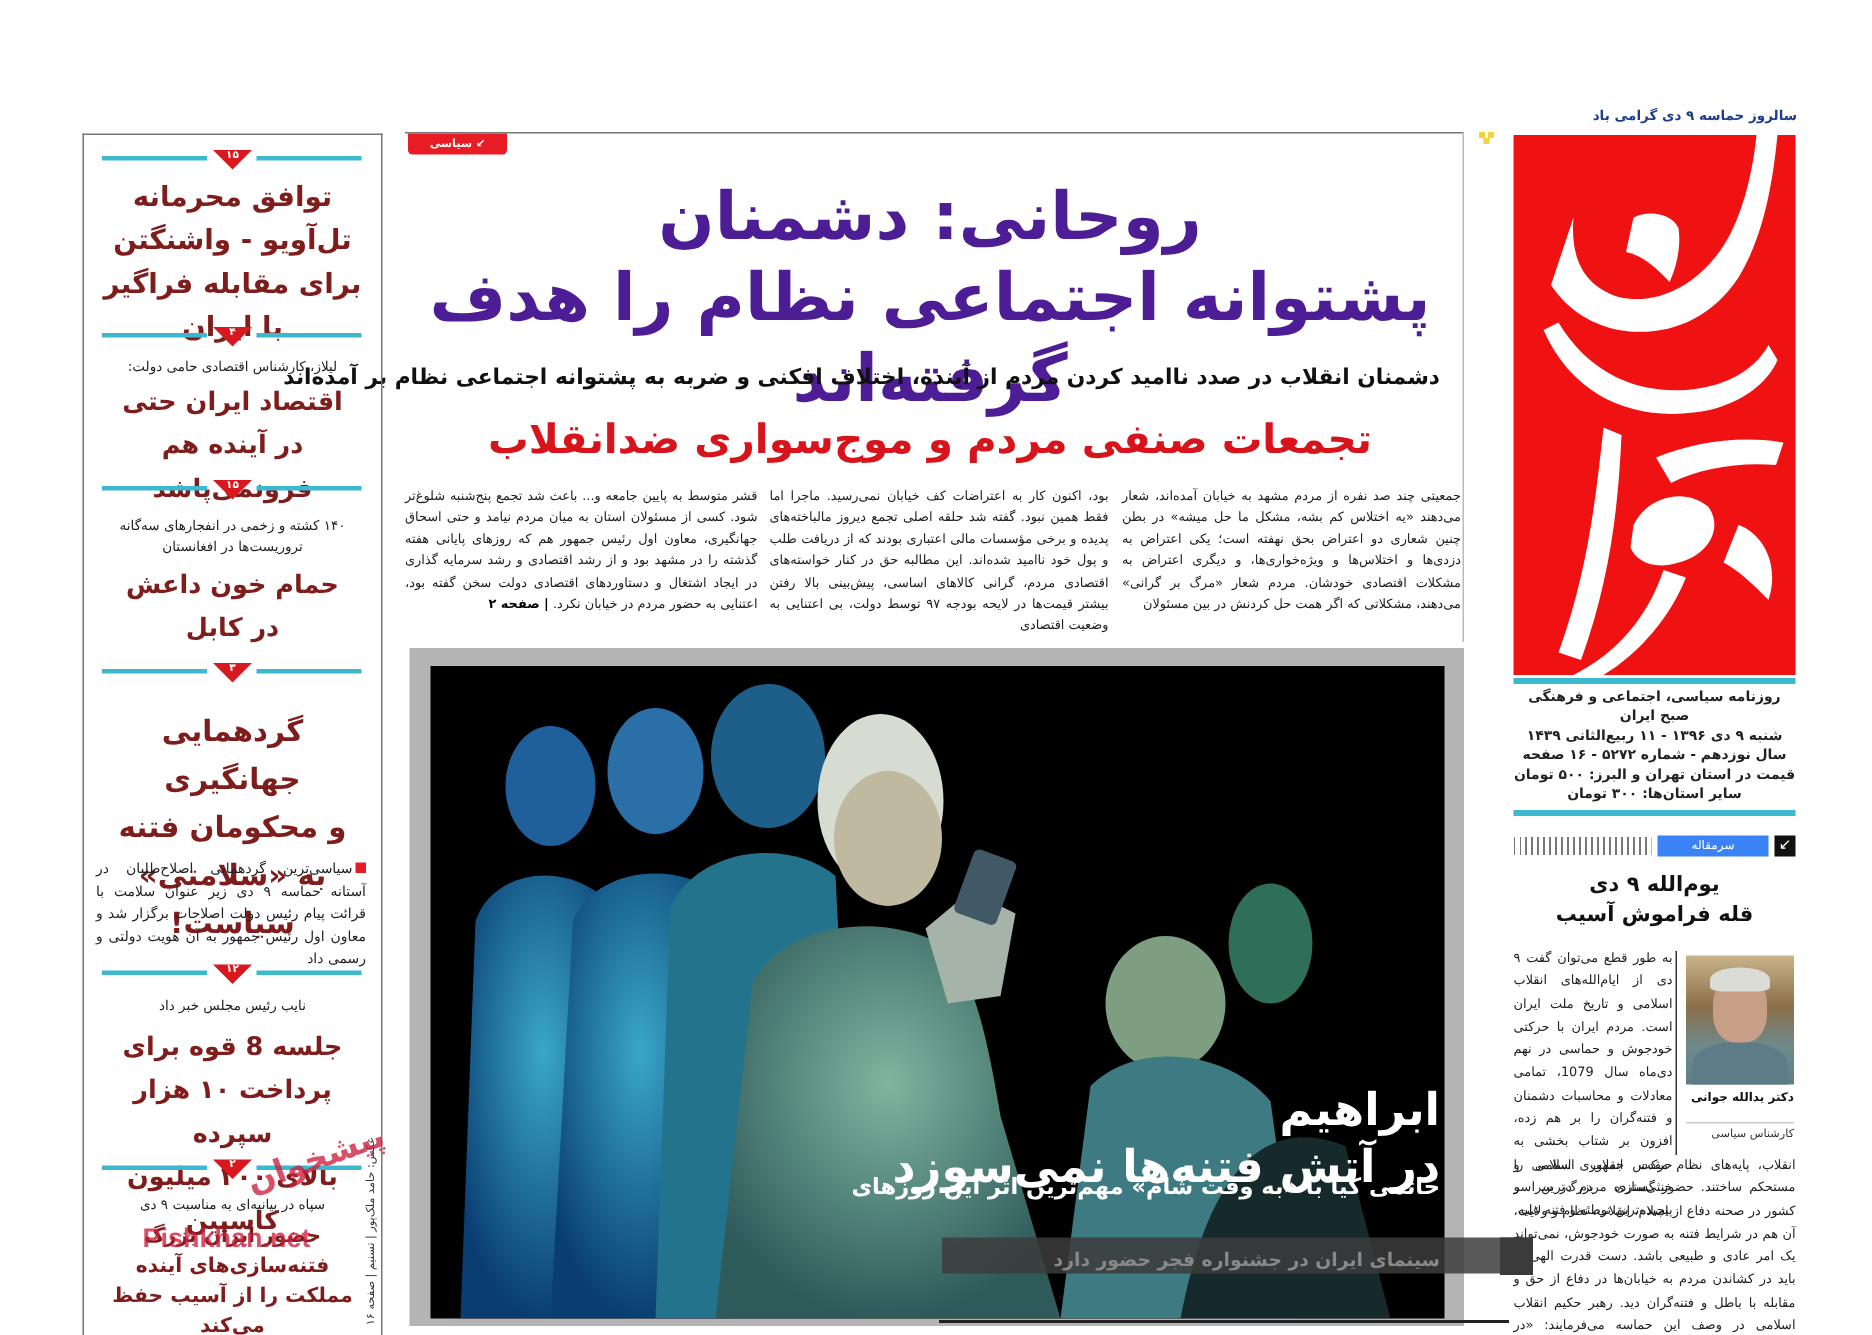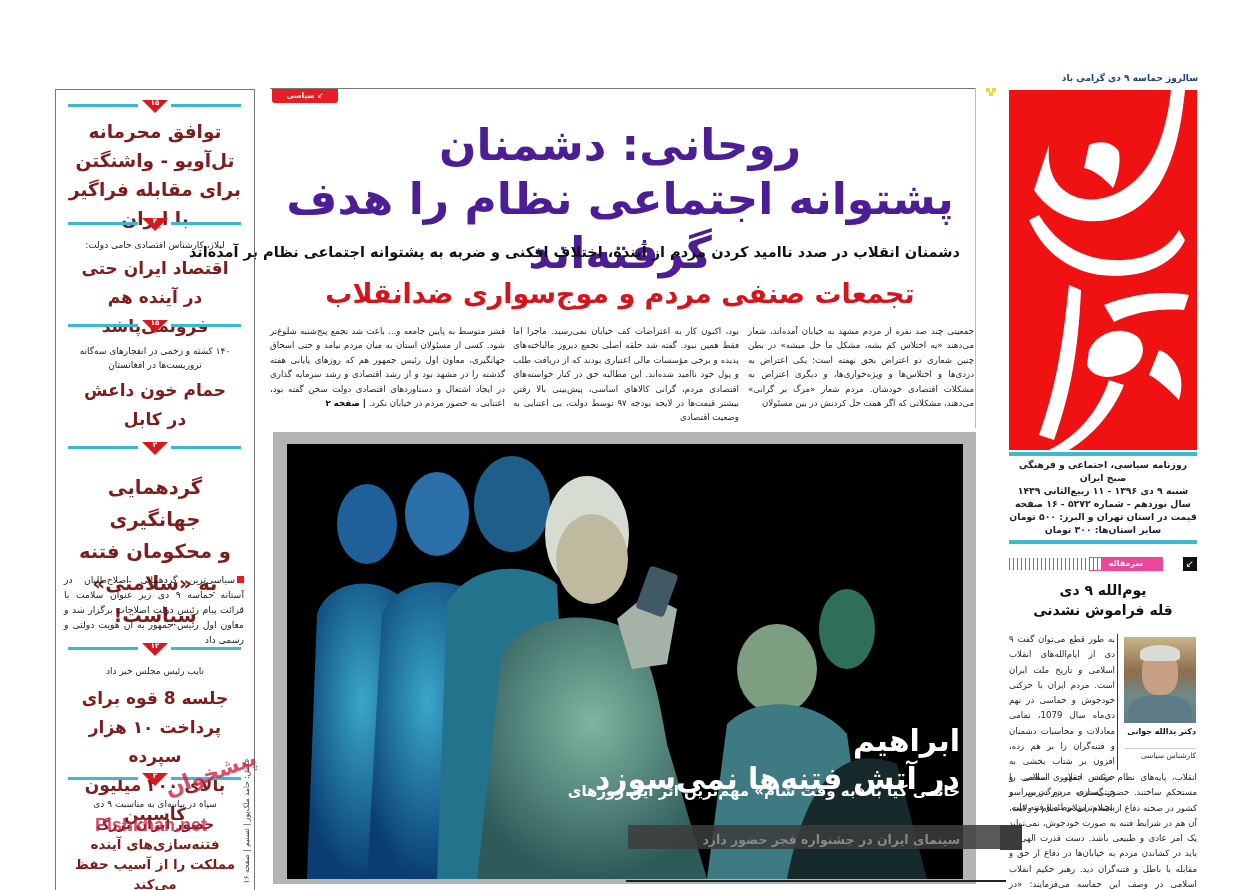--- a/index.html
+++ b/index.html
@@ -9,21 +9,21 @@
   
   .anniv { position: absolute; left: 1010px; top: 73px; width: 188px; text-align: right; font-size: 9px; font-weight: bold; color: #1d3e8a; }
   .yellow-dot { position: absolute; left: 986px; top: 88px; width: 10px; height: 8px; }
   .yellow-dot span { position: absolute; width: 4px; height: 4px; background: #f3d33a; }
   .logo { position: absolute; left: 1009px; top: 90px; width: 188px; height: 360px; background: #f01212; overflow: hidden; }
   .logo svg { width: 100%; height: 100%; }
   .cyan-bar { position: absolute; left: 1009px; width: 188px; height: 4px; background: #3cb8cf; }
   .info { position: absolute; left: 1009px; top: 458px; width: 188px; text-align: center; font-size: 9.3px; line-height: 13px; font-weight: bold; color: #222; }
   .editorial-bar { position: absolute; left: 1009px; top: 557px; width: 188px; height: 14px; }
   .editorial-bar .arrow-box { position: absolute; right: 0; top: 0; width: 14px; height: 14px; background: #111; color: #fff; font-size: 10px; line-height: 14px; text-align: center; }
-  .editorial-bar .label-box { position: absolute; right: 34px; top: 0; width: 74px; height: 14px; background: #ec4899; color: #fff; font-size: 8px; line-height: 14px; text-align: center; font-weight: bold; }
+  .editorial-bar .label-box { position: absolute; right: 18px; top: 0; width: 74px; height: 14px; background: #3b82f6; color: #fff; font-size: 8px; line-height: 14px; text-align: center; font-weight: normal; }
   .editorial-bar .stripes { position: absolute; left: 0; top: 1px; width: 92px; height: 12px; background: repeating-linear-gradient(90deg, #777 0 1px, #fff 1px 4px); }
   .ed-title { position: absolute; left: 1009px; top: 580px; width: 188px; text-align: center; font-size: 14px; font-weight: bold; line-height: 20px; }
   .ed-body { position: absolute; left: 1009px; top: 632px; width: 106px; font-size: 8.6px; line-height: 15.3px; text-align: justify; color: #222; }
   .ed-body2 { position: absolute; left: 1009px; top: 770px; width: 188px; font-size: 8.6px; line-height: 15.3px; text-align: justify; color: #222; }
   .ed-sep { position: absolute; left: 1117px; top: 634px; width: 1px; height: 136px; background: #333; }
   .author-photo { position: absolute; left: 1124px; top: 637px; width: 72px; height: 86px; background: linear-gradient(180deg,#c9b48a 0%,#8b6f4a 40%,#6e8a8c 70%,#5f7f86 100%); overflow: hidden; }
   .author-photo .face { position: absolute; left: 18px; top: 12px; width: 36px; height: 46px; border-radius: 45% 45% 40% 40%; background: #c79f86; }
   .author-photo .hair { position: absolute; left: 16px; top: 8px; width: 40px; height: 16px; border-radius: 50% 50% 20% 20%; background: #dcdcd6; }
   .author-photo .body { position: absolute; left: 4px; top: 58px; width: 64px; height: 40px; border-radius: 40% 40% 0 0; background: #5d7c88; }
   .author-name { position: absolute; left: 1124px; top: 727px; width: 72px; text-align: right; font-size: 8px; font-weight: bold; }
@@ -98,21 +98,21 @@
 </div>
 <div class="cyan-bar" style="top:540px"></div>
 
 <div class="editorial-bar">
   <div class="arrow-box">↙</div>
   <div class="label-box">سرمقاله</div>
   <div class="stripes"></div>
 </div>
 <div class="ed-title">
   <div>یوم‌الله ۹ دی</div>
-  <div>قله فراموش نشدنی</div>
+  <div>قله فراموش آسیب</div>
 </div>
 <div class="ed-body">به طور قطع می‌توان گفت ۹ دی از ایام‌الله‌های انقلاب اسلامی و تاریخ ملت ایران است. مردم ایران با حرکتی خودجوش و حماسی در نهم دی‌ماه سال 1079، تمامی معادلات و محاسبات دشمنان و فتنه‌گران را بر هم زده، افزون بر شتاب بخشی به حرکت انقلاب اسلامی و خنثی‌سازی بزرگ‌ترین و پیچیده‌ترین توطئه و فتنه علیه</div>
 <div class="ed-sep"></div>
 <div class="author-photo">
   <div class="body"></div>
     <div class="face"></div>
     <div class="hair"></div>
 </div>
 <div class="author-name">دکتر یدالله جوانی</div>
 <div class="author-role">کارشناس سیاسی</div>

